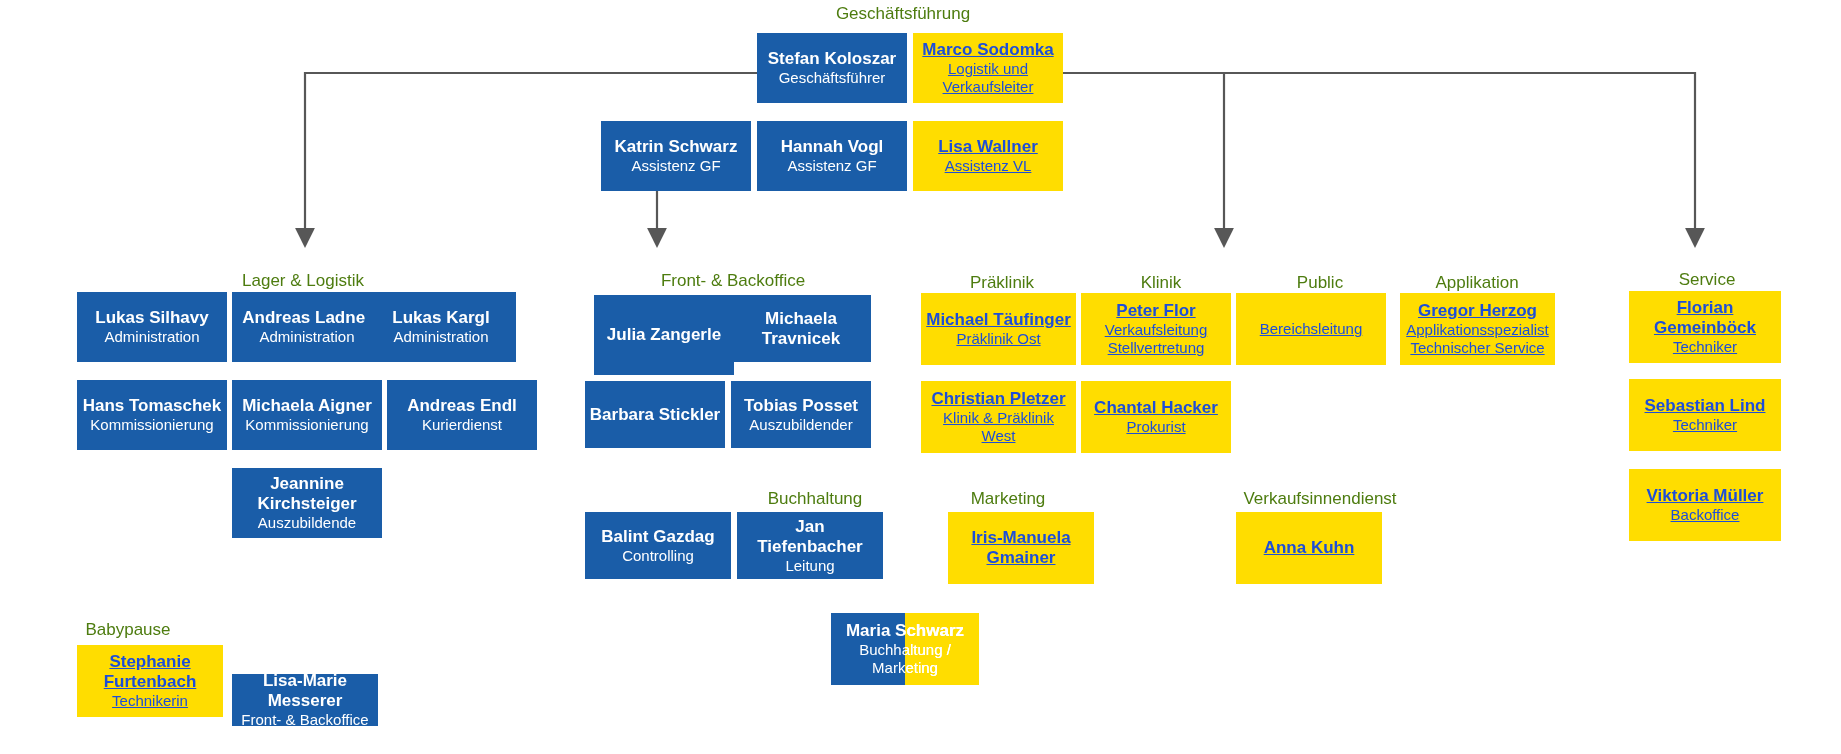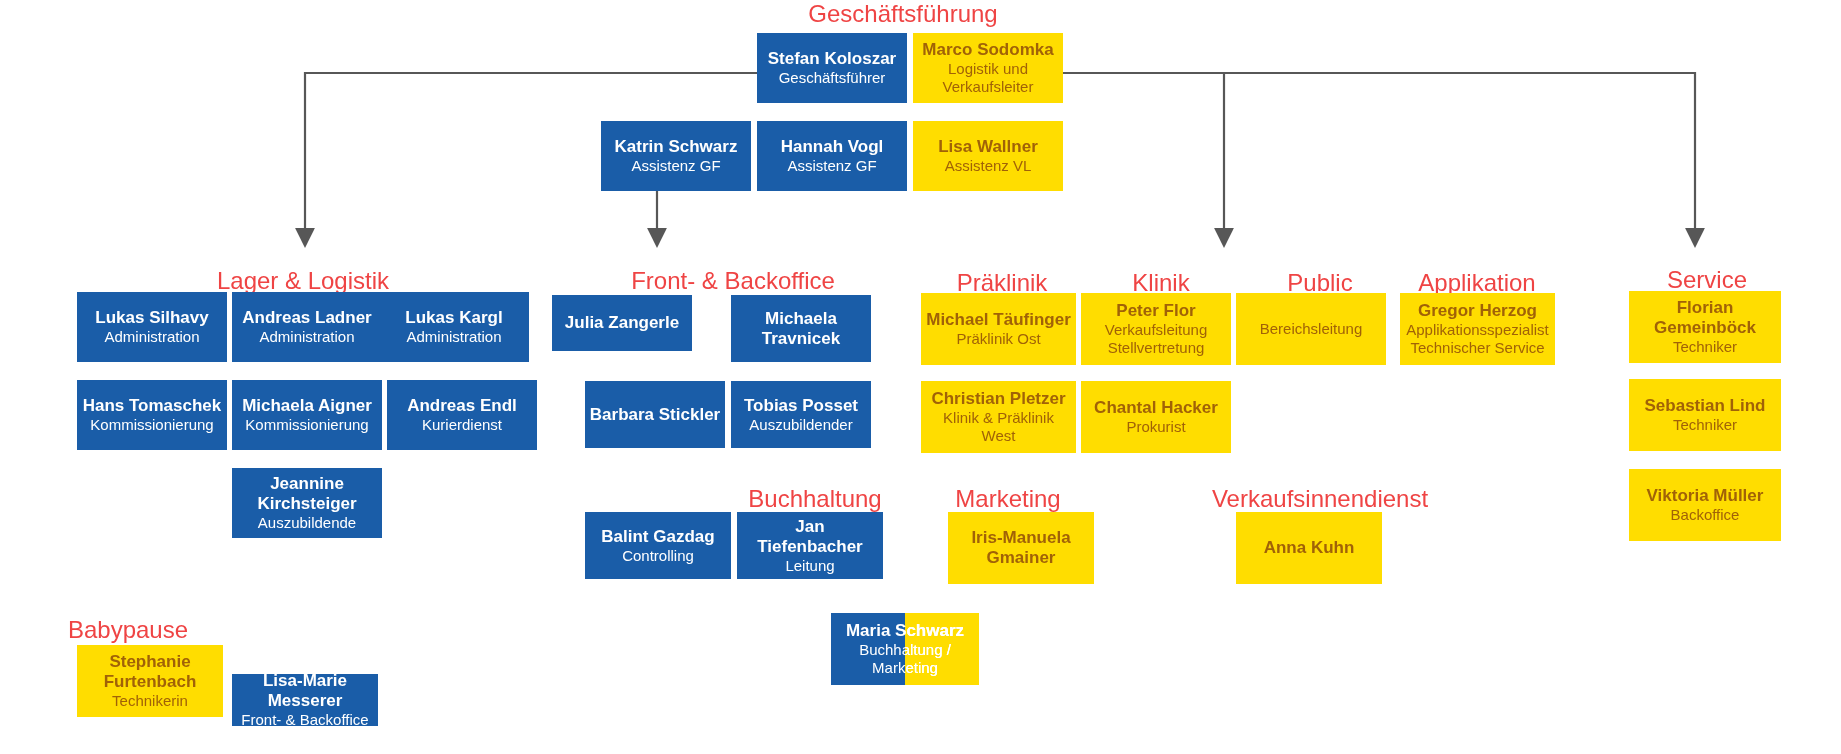--- a/index.html
+++ b/index.html
@@ -24,43 +24,43 @@
     position: absolute;
     left: 0;
     top: 0;
     width: 1841px;
     height: 754px;
     pointer-events: none;
   }
   
   .group-label {
     position: absolute;
-    color: #ef4444;
-    font-size: 24px;
+    color: #4d7c0f;
+    font-size: 17px;
     line-height: 24px;
     white-space: nowrap;
     text-align: left;
     font-weight: 400;
   }
   
   .node {
     position: absolute;
     box-sizing: border-box;
     display: flex;
     flex-direction: column;
     align-items: center;
     justify-content: center;
     text-align: center;
     padding: 2px 4px;
     overflow: hidden;
   }
   .node.blue  { background: #1a5da8; }
   .node.blue  .nm, .node.blue .rl { color: #ffffff; }
   .node.yellow{ background: #ffdd00; }
-  .node.yellow .nm, .node.yellow .rl { color: #a16207; }
+  .node.yellow .nm, .node.yellow .rl { color: #1d4ed8; text-decoration: underline; }
   .nm {
     font-size: 17px;
     line-height: 20px;
     font-weight: 700;
   }
   .rl {
     font-size: 15px;
     line-height: 18px;
     font-weight: 400;
   }
@@ -140,41 +140,41 @@
         <div class="rl">Assistenz VL</div>
       </div>
       <div class="node blue" style="left: 77px; top: 292px; width: 150px; height: 70px;">
         <div class="nm">Lukas Silhavy</div>
         <div class="rl">Administration</div>
       </div>
       <div class="node blue" style="left: 232px; top: 292px; width: 150px; height: 70px;">
         <div class="nm">Andreas Ladner</div>
         <div class="rl">Administration</div>
       </div>
-      <div class="node blue" style="left: 379px; top: 292px; width: 150px; height: 70px;">
+      <div class="node blue" style="left: 366px; top: 292px; width: 150px; height: 70px;">
         <div class="nm">Lukas Kargl</div>
         <div class="rl">Administration</div>
       </div>
       <div class="node blue" style="left: 77px; top: 380px; width: 150px; height: 70px;">
         <div class="nm">Hans Tomaschek</div>
         <div class="rl">Kommissionierung</div>
       </div>
       <div class="node blue" style="left: 232px; top: 380px; width: 150px; height: 70px;">
         <div class="nm">Michaela Aigner</div>
         <div class="rl">Kommissionierung</div>
       </div>
       <div class="node blue" style="left: 387px; top: 380px; width: 150px; height: 70px;">
         <div class="nm">Andreas Endl</div>
         <div class="rl">Kurierdienst</div>
       </div>
       <div class="node blue" style="left: 232px; top: 468px; width: 150px; height: 70px;">
         <div class="nm">Jeannine Kirchsteiger</div>
         <div class="rl">Auszubildende</div>
       </div>
-      <div class="node blue" style="left: 552px; top: 295px; width: 140px; height: 56px;">
+      <div class="node blue" style="left: 594px; top: 295px; width: 140px; height: 80px;">
         <div class="nm">Julia Zangerle</div>
       </div>
       <div class="node blue" style="left: 731px; top: 295px; width: 140px; height: 67px;">
         <div class="nm">Michaela Travnicek</div>
       </div>
       <div class="node blue" style="left: 585px; top: 381px; width: 140px; height: 67px;">
         <div class="nm">Barbara Stickler</div>
       </div>
       <div class="node blue" style="left: 731px; top: 381px; width: 140px; height: 67px;">
         <div class="nm">Tobias Posset</div>

